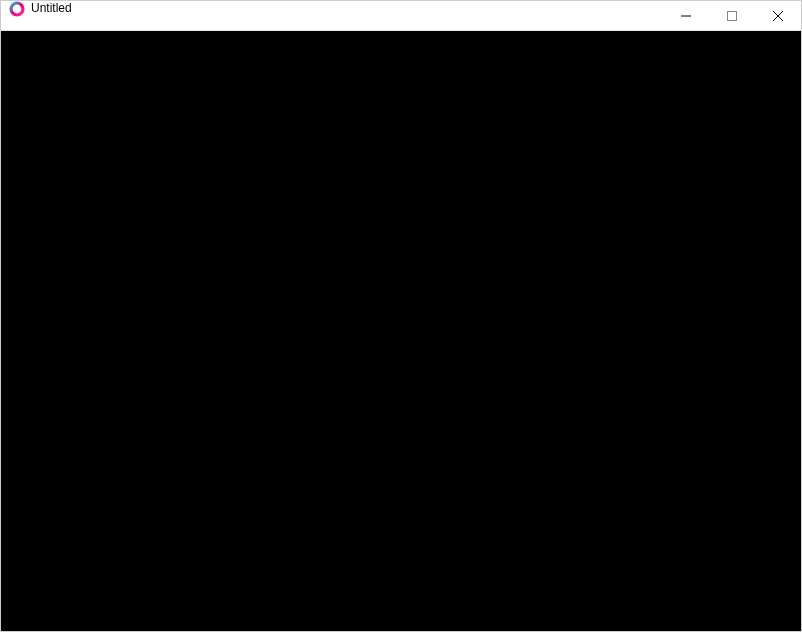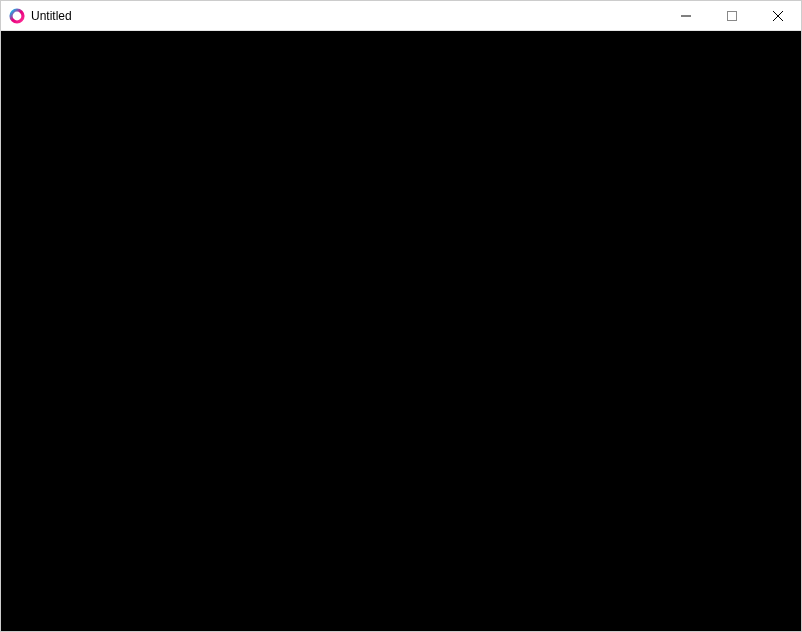--- a/index.html
+++ b/index.html
@@ -21,21 +21,21 @@
       height: 100%;
       border: 1px solid #cccccc;
       display: flex;
       flex-direction: column;
     }
 
     .titlebar {
       height: 30px;
       background: #ffffff;
       display: flex;
-      align-items: center;
+      align-items: flex-start;
       border-bottom: 1px solid #e5e5e5;
     }
 
     .titlebar-icon {
       width: 16px;
       height: 16px;
       margin-left: 8px;
       margin-right: 6px;
       display: flex;
       align-items: center;

